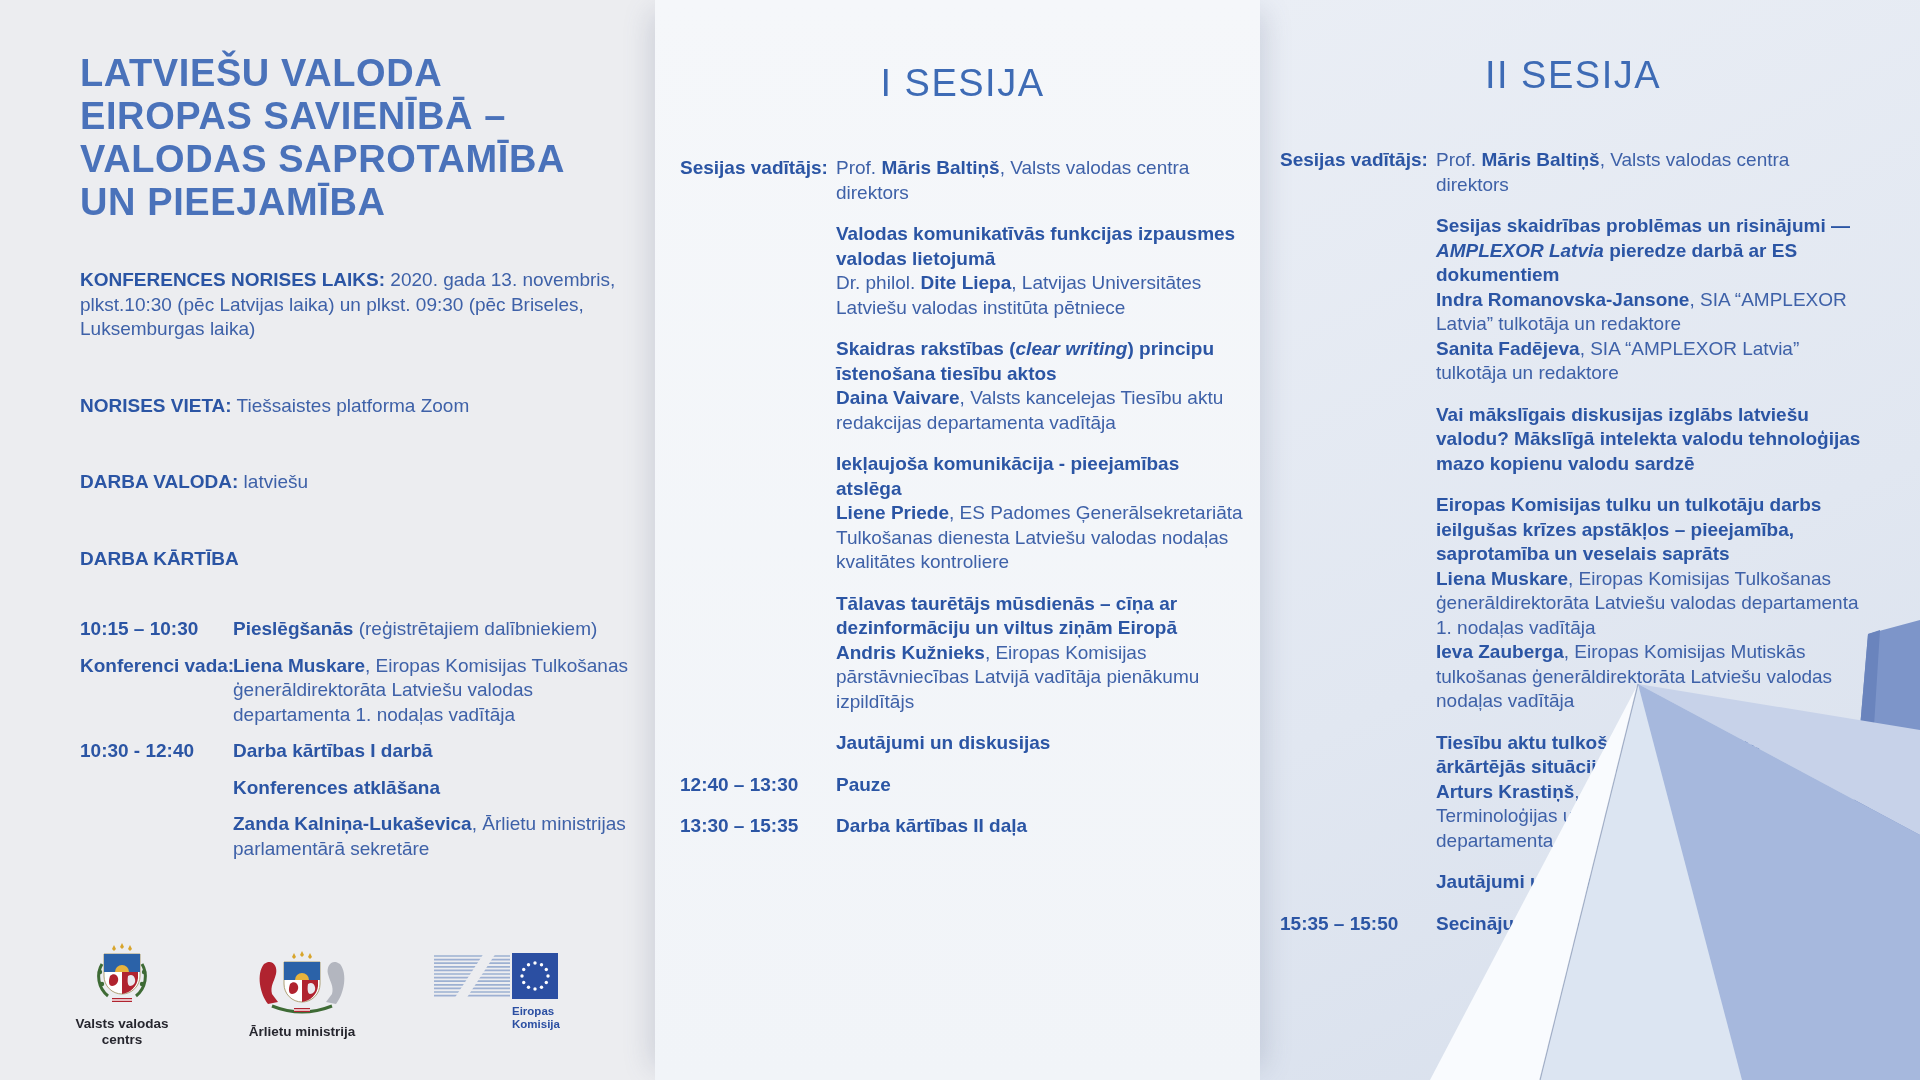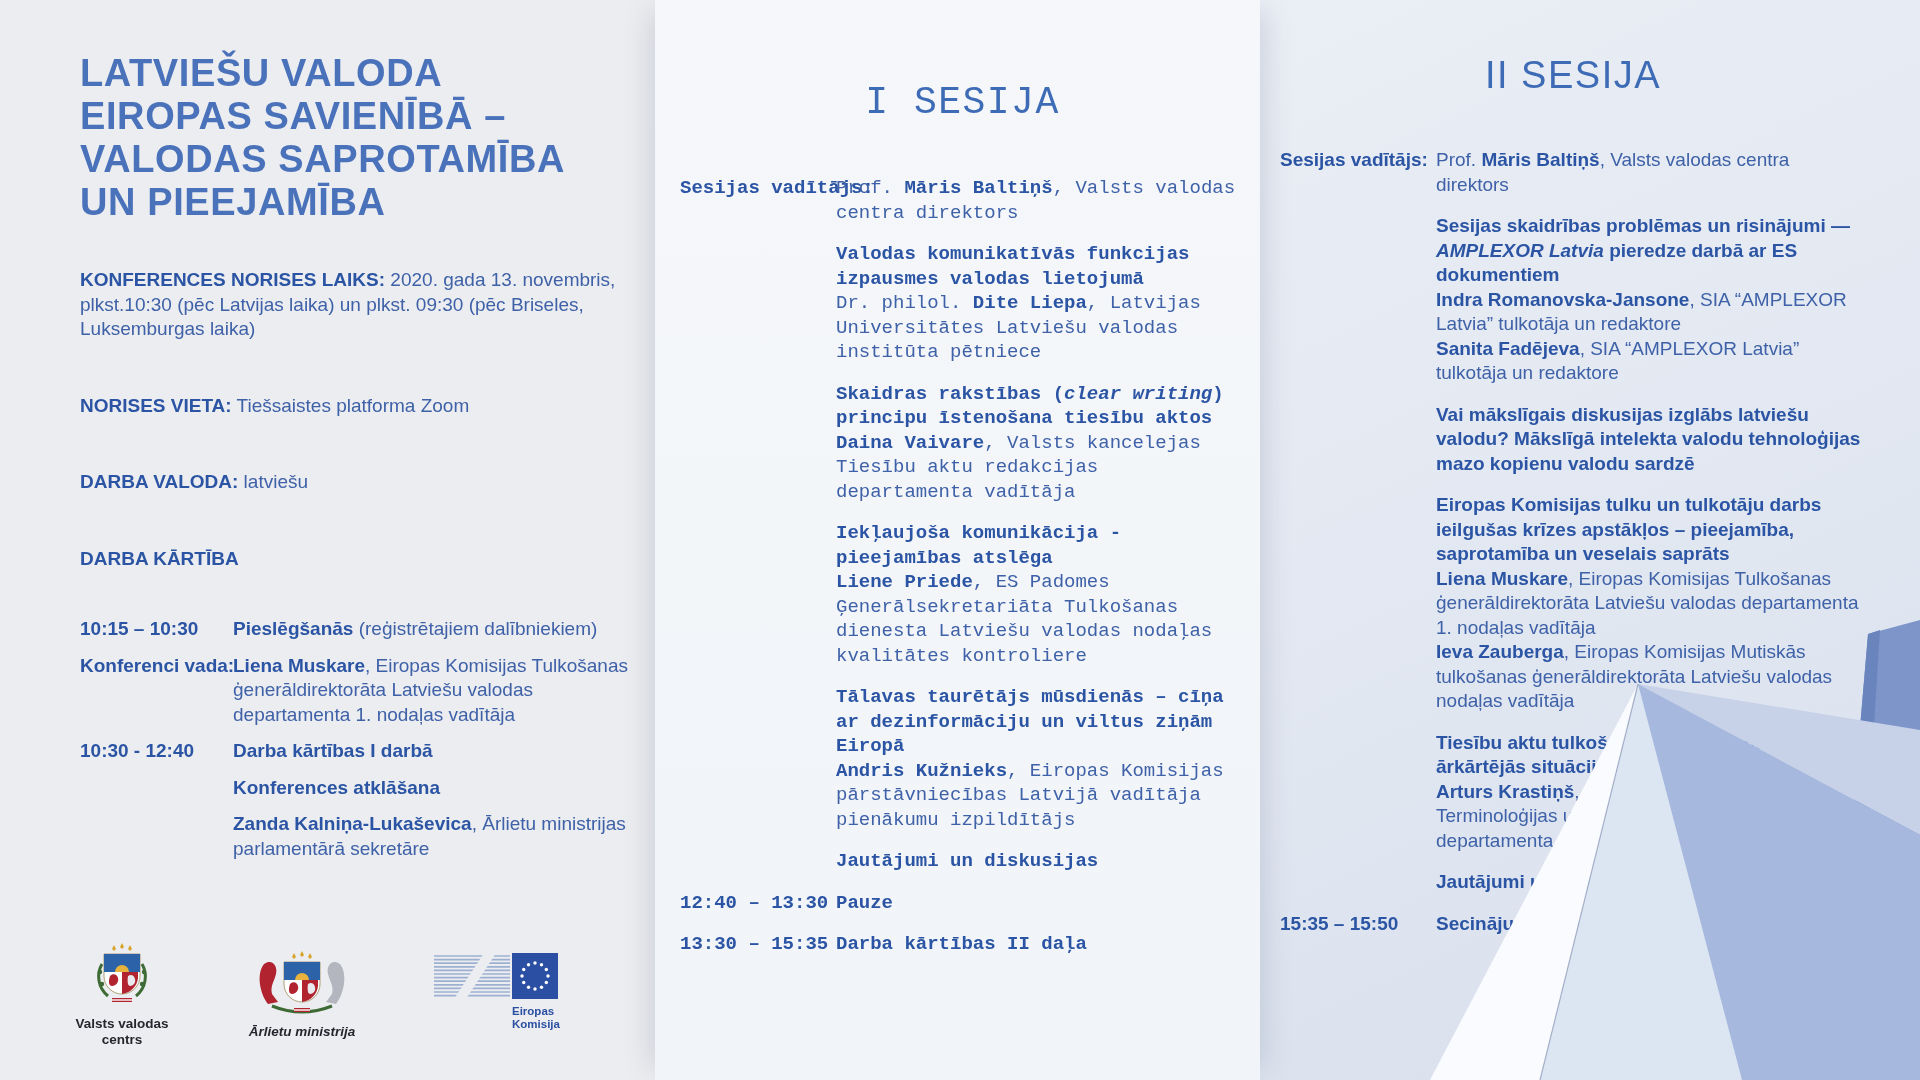--- a/index.html
+++ b/index.html
@@ -7,24 +7,23 @@
     width:1920px;height:1080px;overflow:hidden;position:relative;
     font-family:"Liberation Sans",sans-serif;
     color:#3e61a8;background:#edeff2;
   }
   .b{font-weight:700;color:#2b55a4;}
   .i{font-style:italic;}
   .panel{position:absolute;top:0;bottom:0;box-sizing:border-box;}
   #panel-left{left:0;width:655px;background:#ecedf0;padding:52px 27px 0 80px;}
   #panel-middle{
     left:655px;width:605px;background:linear-gradient(180deg,#f5f7fa 0%,#f1f4f8 100%);
-    padding:80px 15px 0 25px;
+    padding:60px 15px 0 25px;
     box-shadow:-16px 0 26px -12px rgba(90,100,130,.22),16px 0 26px -12px rgba(90,100,130,.22);
     z-index:2;
-    font-family:Liberation Mono, monospace;
   }
   #panel-right{
     left:1260px;width:660px;
     background:linear-gradient(155deg,#eaeef5 0%,#e1e7f1 55%,#d7dfec 100%);
     padding:52px 54px 0 20px;z-index:1;
   }
   #conference-title{font-size:38px;line-height:43px;font-weight:700;
     color:#4a72ba;letter-spacing:.6px;}
   .info-block{margin:52px 0 0 0;font-size:19px;line-height:24.5px;}
   .info-block.first{margin-top:44px;}
@@ -94,21 +93,21 @@
           <circle cx="54" cy="30" r="2.2" fill="#3e6b35"></circle>
           <circle cx="52" cy="42" r="2.2" fill="#3e6b35"></circle>
           <rect x="22" y="56" width="20" height="4" fill="#b0232f"></rect>
           <rect x="22" y="57.3" width="20" height="1.4" fill="#ffffff"></rect>
         </g>
       </svg>
       <div class="logo-caption">Valsts valodas
 centrs</div>
     </div>
 
-    <div class="logo-block" style="width:130px;margin-left:55px;font-style:italic;">
+    <div class="logo-block" style="width:130px;margin-left:55px;">
       <svg width="96" height="70" viewBox="0 0 96 66">
         <g>
           <polygon points="38,7 40,3 42,7 40,9" fill="#d8a52c"></polygon>
           <polygon points="46,5 48,1 50,5 48,7" fill="#d8a52c"></polygon>
           <polygon points="54,7 56,3 58,7 56,9" fill="#d8a52c"></polygon>
           <path d="M10,14 c8,-6 14,2 12,10 c-2,8 -6,12 -4,20 l6,8 l-10,2 c-8,-10 -12,-30 -4,-40 z" fill="#b0232f"></path>
           <path d="M86,14 c-8,-6 -14,2 -12,10 c2,8 6,12 4,20 l-6,8 l10,2 c8,-10 12,-30 4,-40 z" fill="#b3b6bf"></path>
           <path d="M30,12 h36 v22 a18,18 0 0 1 -36,0 z" fill="#ffffff" stroke="#9a8a55" stroke-width="0.8"></path>
           <path d="M30,12 h36 v18 h-36 z" fill="#2b62a8"></path>
           <path d="M41,30 a7,7 0 0 1 14,0 z" fill="#e8b33c"></path>

